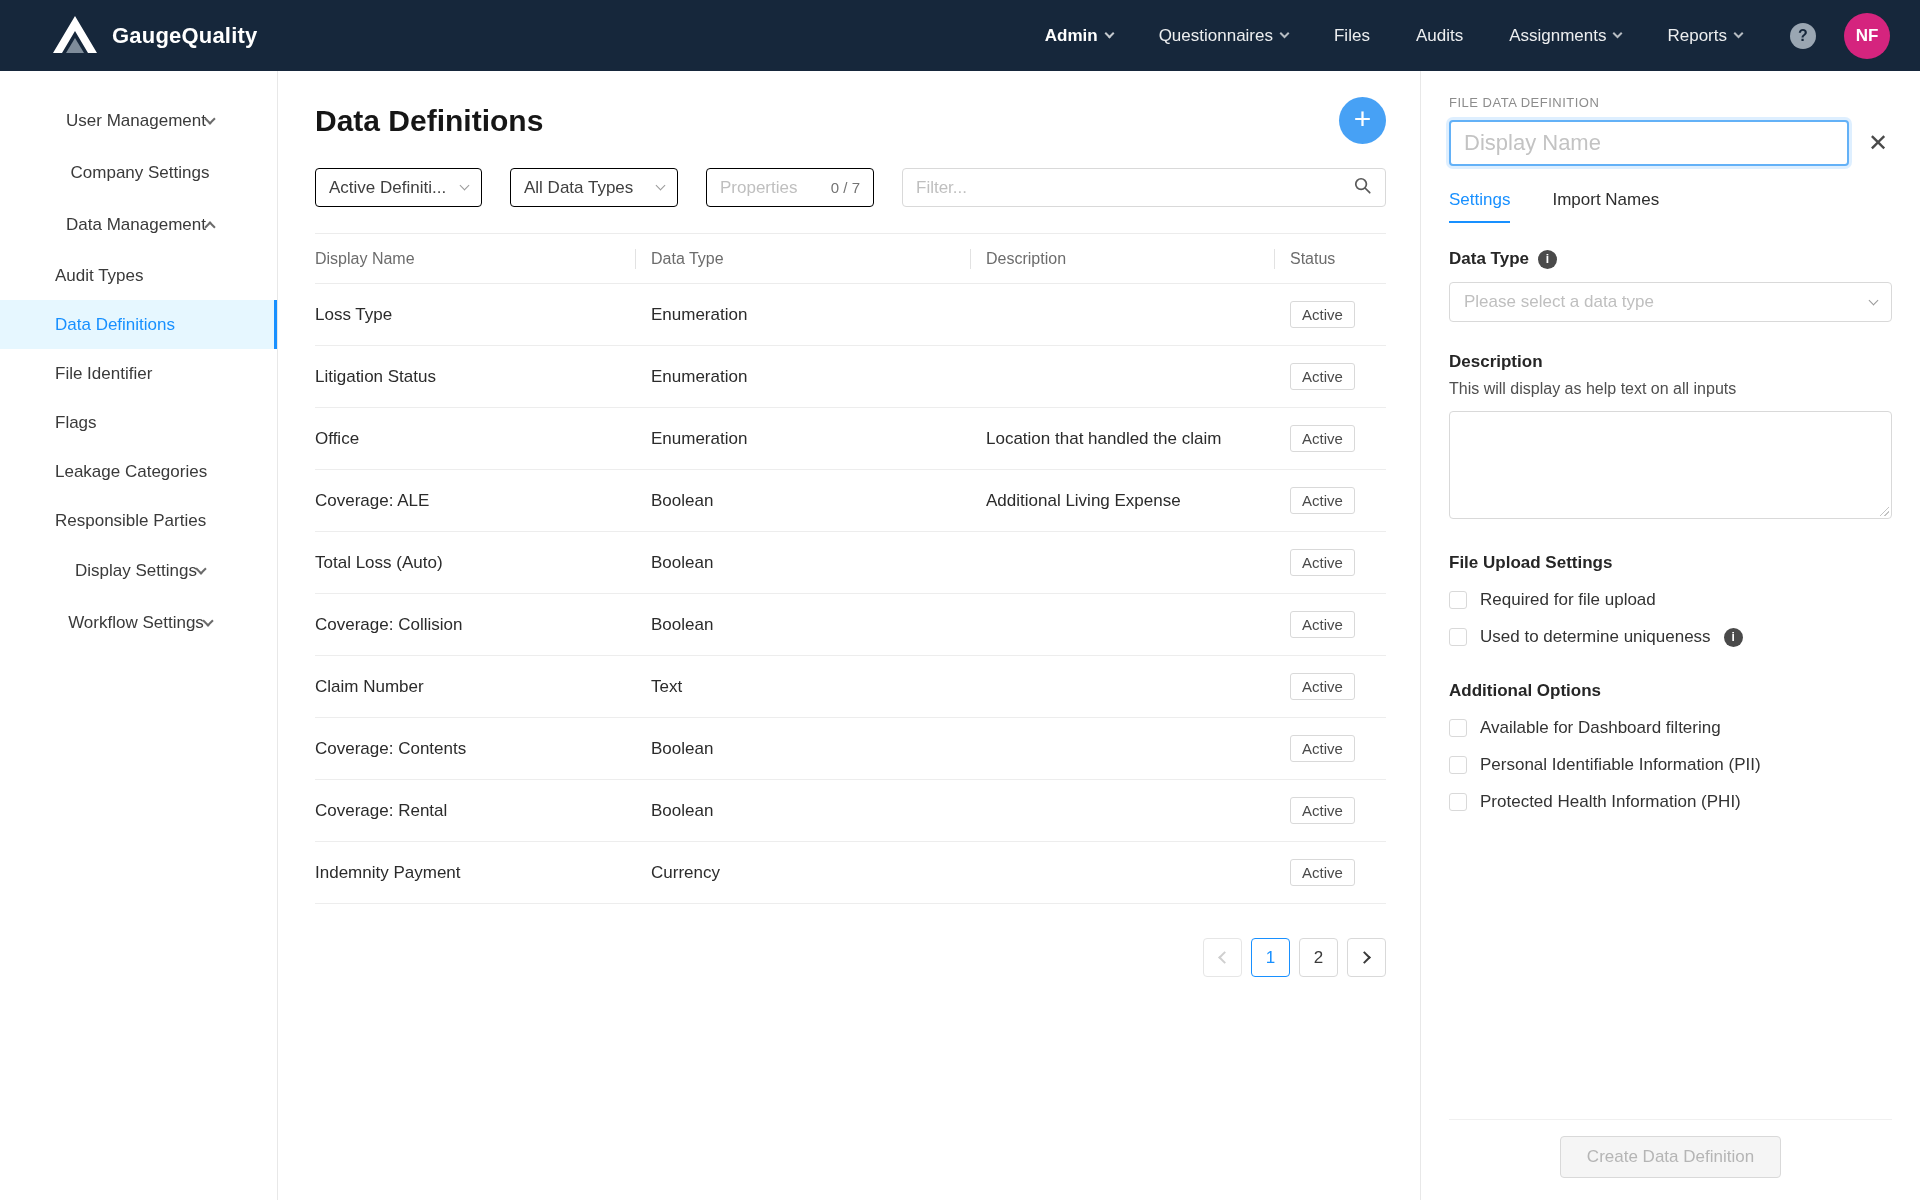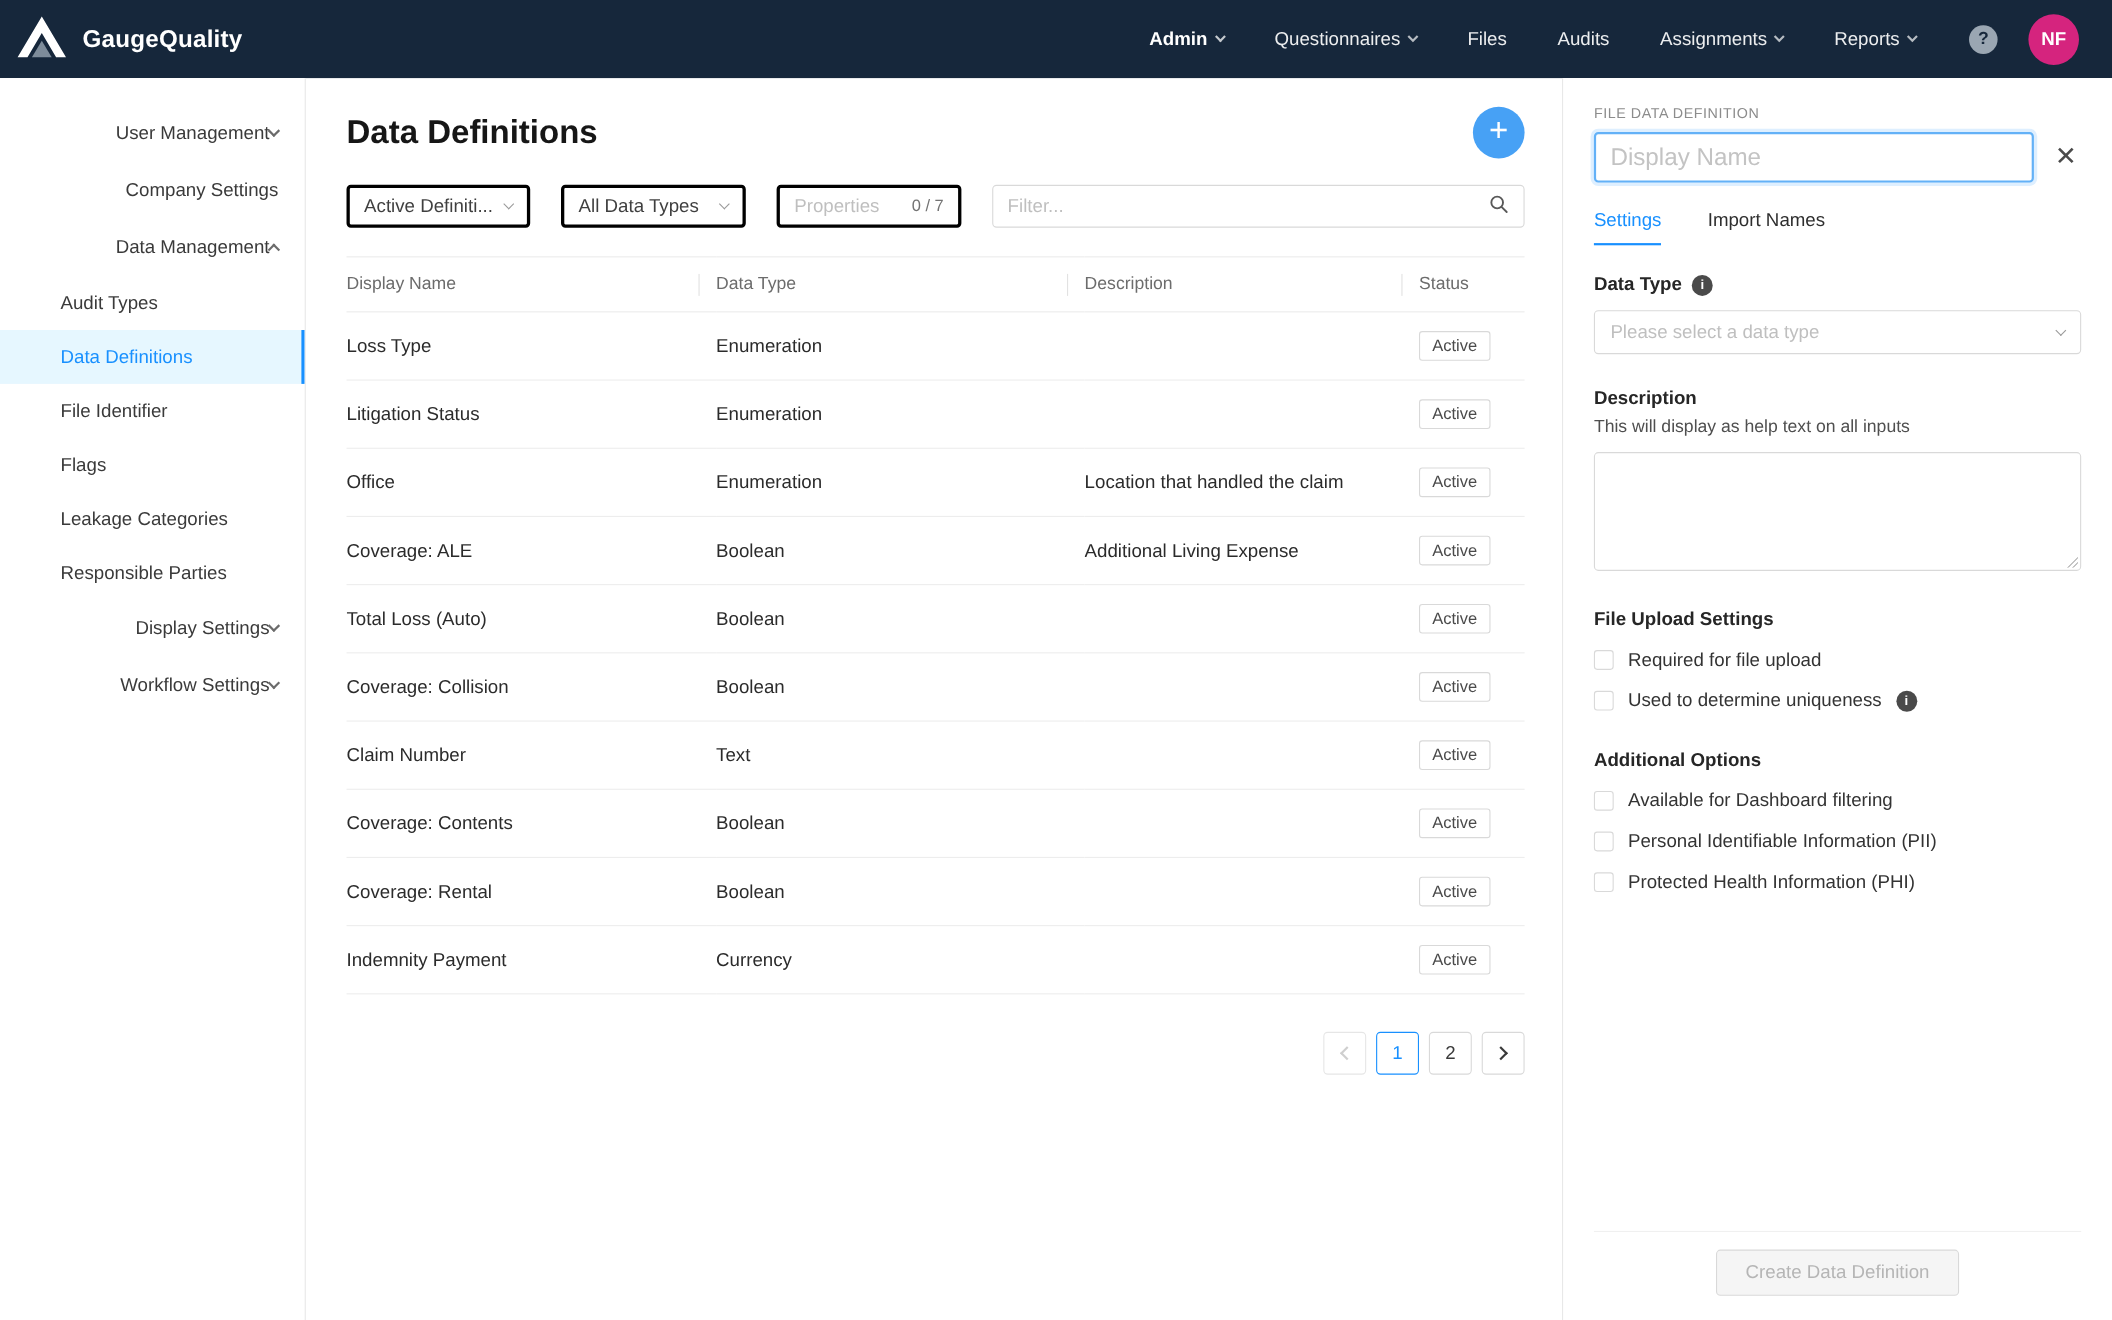--- a/index.html
+++ b/index.html
@@ -1,21 +1,21 @@
 <!DOCTYPE html>
 <html><head>
 <meta charset="utf-8">
 <style>
   * { margin:0; padding:0; box-sizing:border-box; }
   html,body { width:1920px; height:1200px; overflow:hidden; background:#fff;
     font-family:"Liberation Sans","DejaVu Sans",sans-serif; color:#333; }
 
   
   .navbar { height:71px; background:#16273b; display:flex; align-items:center;
-    padding:0 30px 0 15px; color:#fff; }
+    padding:0 30px 0 52px; color:#fff; }
   .brand { display:flex; align-items:center; gap:14px; }
   .brand-name { font-size:22px; font-weight:bold; letter-spacing:.2px; }
   .nav-items { margin-left:auto; display:flex; align-items:center; gap:46px; margin-right:48px; }
   .nav-item { font-size:17px; color:rgba(255,255,255,.92); display:flex; align-items:center;
     gap:8px; cursor:pointer; white-space:nowrap; }
   .nav-item.active { font-weight:bold; color:#fff; }
   .chev { display:inline-block; width:8px; height:8px;
     border-right:2px solid currentColor; border-bottom:2px solid currentColor; }
   .chev.down { transform:rotate(45deg); margin-top:-5px; }
   .chev.up { transform:rotate(-135deg); margin-top:4px; }
@@ -27,37 +27,37 @@
   .avatar { width:46px; height:46px; border-radius:50%; background:#d5247e; color:#fff;
     font-size:17px; font-weight:bold; display:flex; align-items:center; justify-content:center;
     cursor:pointer; }
 
   
   .layout { display:flex; height:1129px; }
 
   
   .sidebar { width:278px; flex-shrink:0; border-right:1px solid #e8e8e8; padding-top:24px;
     background:#fff; overflow:hidden; }
-  .side-item { height:52px; display:flex; align-items:center; justify-content:flex-end;
+  .side-item { height:52px; display:flex; align-items:center; justify-content:center;
     padding:0 24px 0 27px; font-size:17px; color:#3a3a3a; cursor:pointer; }
   .side-chev { width:8px; height:8px; border-right:2px solid #6b6b6b; border-bottom:2px solid #6b6b6b; }
   .sub-item { height:49px; display:flex; align-items:center; padding-left:55px;
     font-size:17px; color:#3a3a3a; cursor:pointer; }
   .sub-item.active { background:#e6f7ff; color:#1890ff; border-right:3px solid #1890ff; }
 
   
   .content { flex:1; min-width:0; padding:26px 34px 0 37px; overflow:hidden; }
   .content-header { display:flex; align-items:center; justify-content:space-between; }
   .page-title { font-size:30px; font-weight:bold; color:#161616; }
   .plus-btn { width:47px; height:47px; border-radius:50%; background:#47a1f5; border:none;
     color:#fff; display:flex; align-items:center; justify-content:center; cursor:pointer; }
   .plus-glyph { font-size:30px; line-height:1; margin-top:-3px; }
 
   .filters { display:flex; gap:28px; margin-top:24px; }
-  .select { height:39px; border:3px solid #000000; border-radius:4px; background:#fff;
+  .select { height:39px; border:1px solid #000000; border-radius:4px; background:#fff;
     display:flex; align-items:center; justify-content:space-between; padding:0 13px;
     font-size:17px; color:#3f3f3f; cursor:pointer; }
   .sel-chev { width:7px; height:7px; border-right:1.8px solid #9a9a9a; border-bottom:1.8px solid #9a9a9a;
     transform:rotate(45deg); margin-top:-4px; }
   .sel-definitions { width:167px; }
   .sel-datatypes { width:168px; }
   .sel-properties { width:168px; }
   .placeholder-text { color:#bfbfbf; }
   .prop-count { color:#737373; font-size:15px; }
   .filter-box { flex:1; height:39px; border:1px solid #d9d9d9; border-radius:4px;

